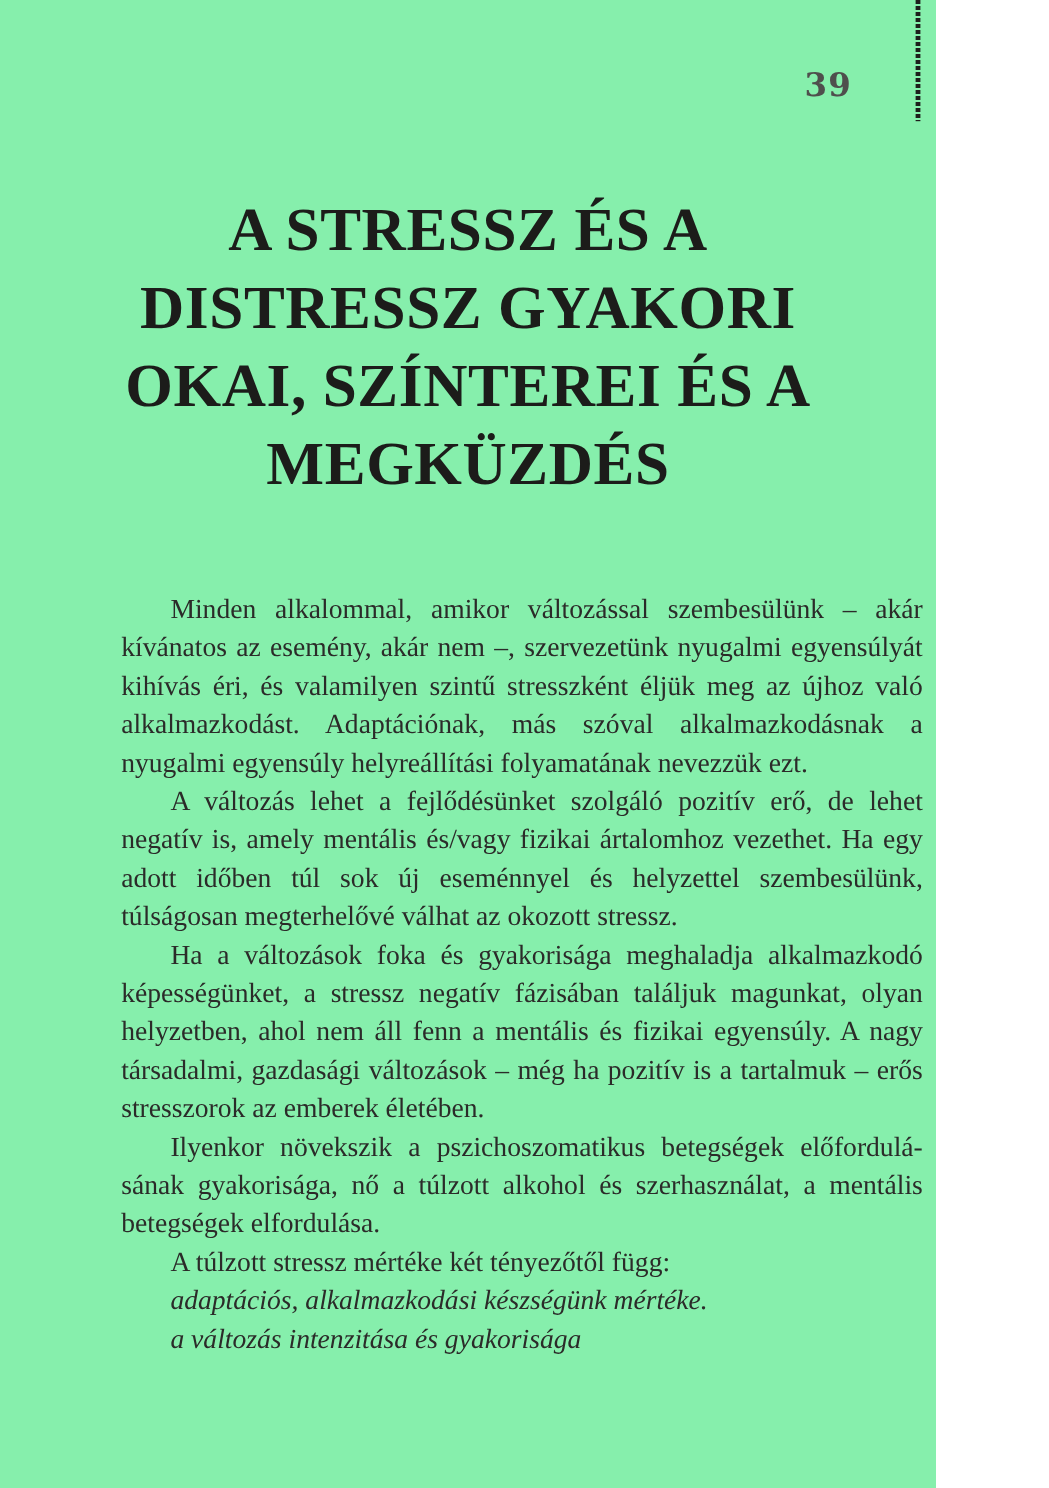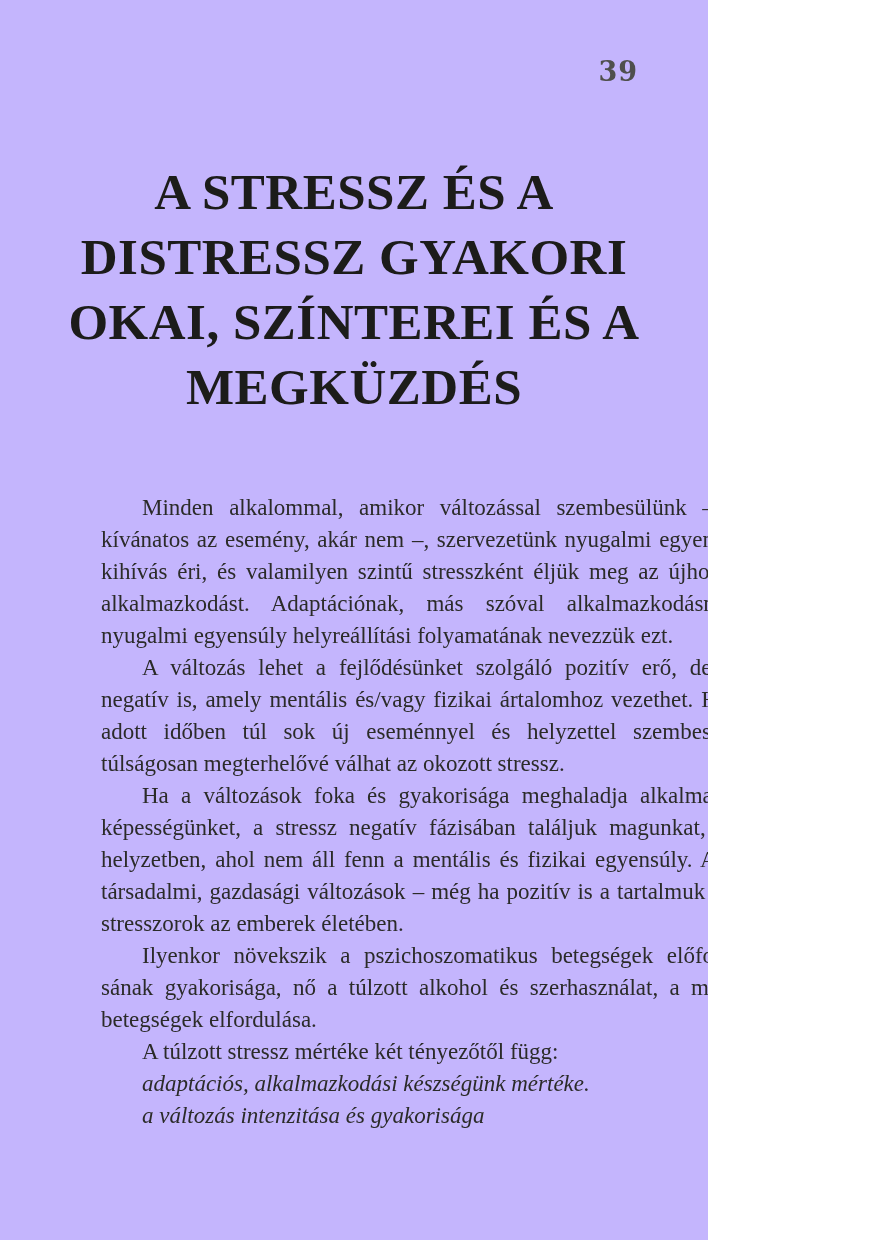--- a/index.html
+++ b/index.html
@@ -1,21 +1,21 @@
 <!DOCTYPE html>
 <html lang="hu"><head>
 <meta charset="utf-8">
 <style>
   * { margin: 0; padding: 0; box-sizing: border-box; }
   html, body { background: #ffffff; }
   .page {
     position: relative;
-    width: 708px;
+    width: 780px;
     height: 1240px;
-    background: #c4b5fd;
+    background: #86efac;
     overflow: hidden;
     font-family: "Liberation Serif", "DejaVu Serif", serif;
   }
   .dotted-rule {
     position: absolute;
     left: 763px;
     top: 0;
     width: 4px;
     height: 101px;
     background: repeating-linear-gradient(

